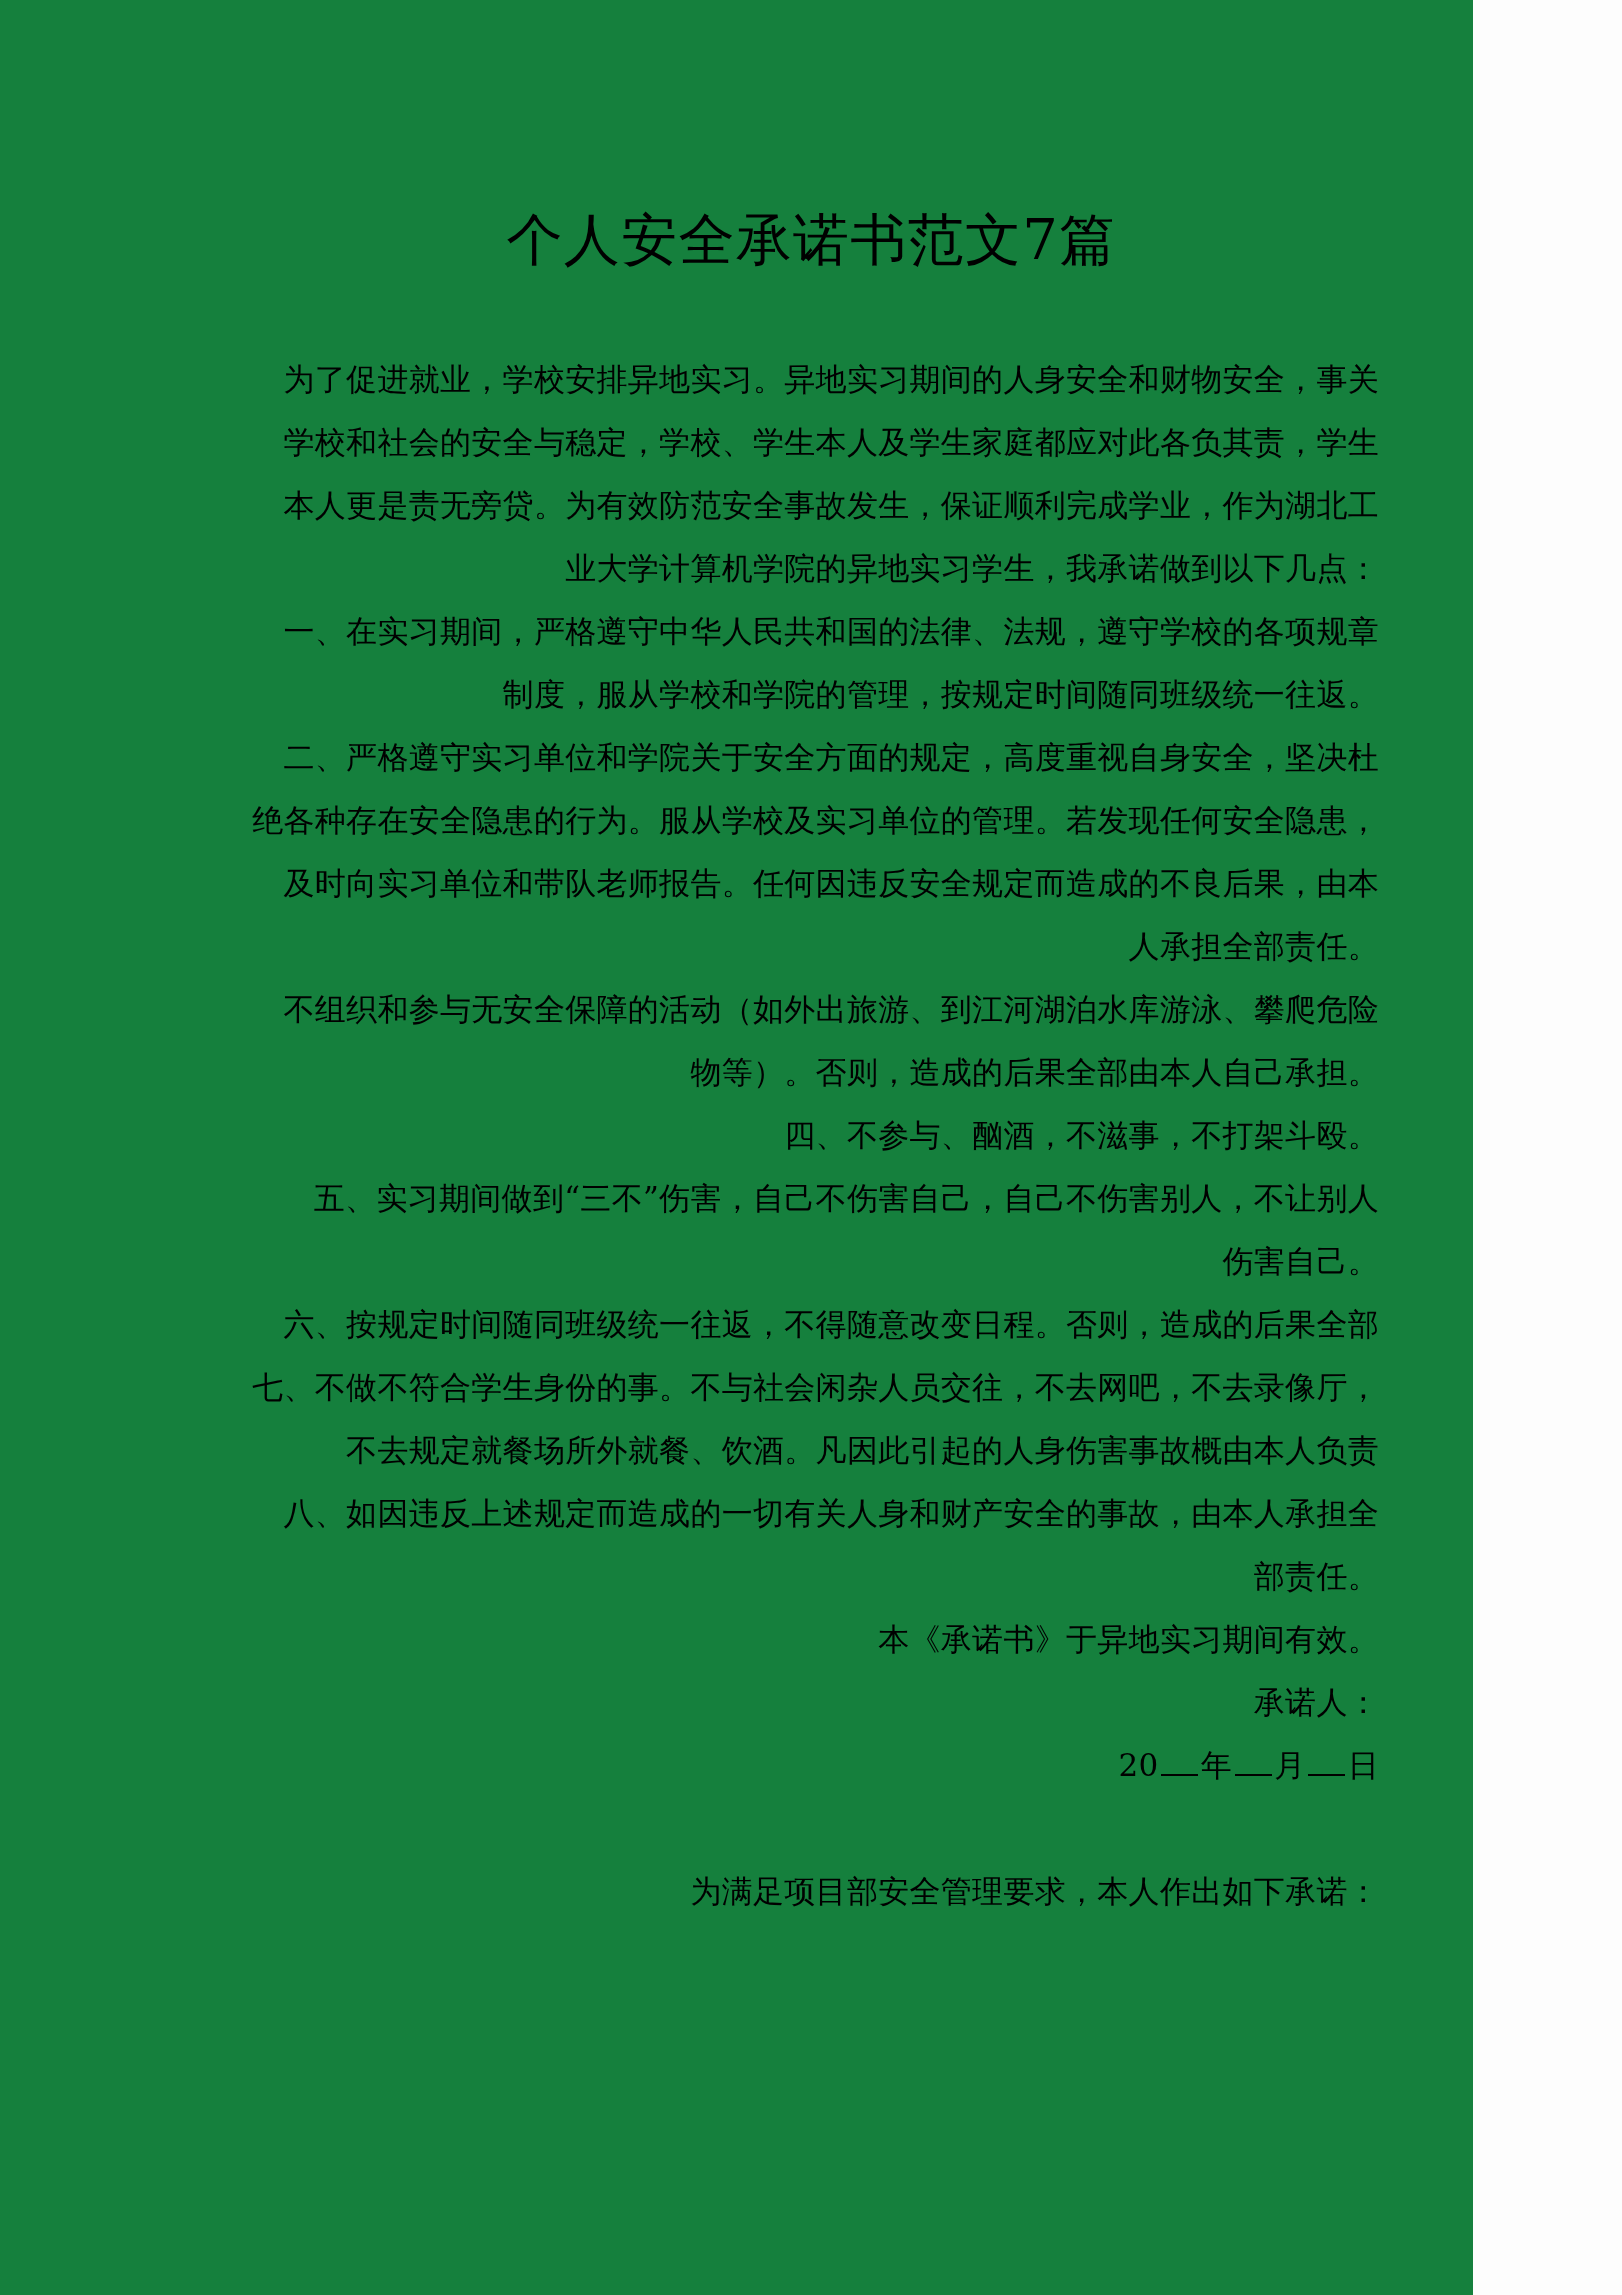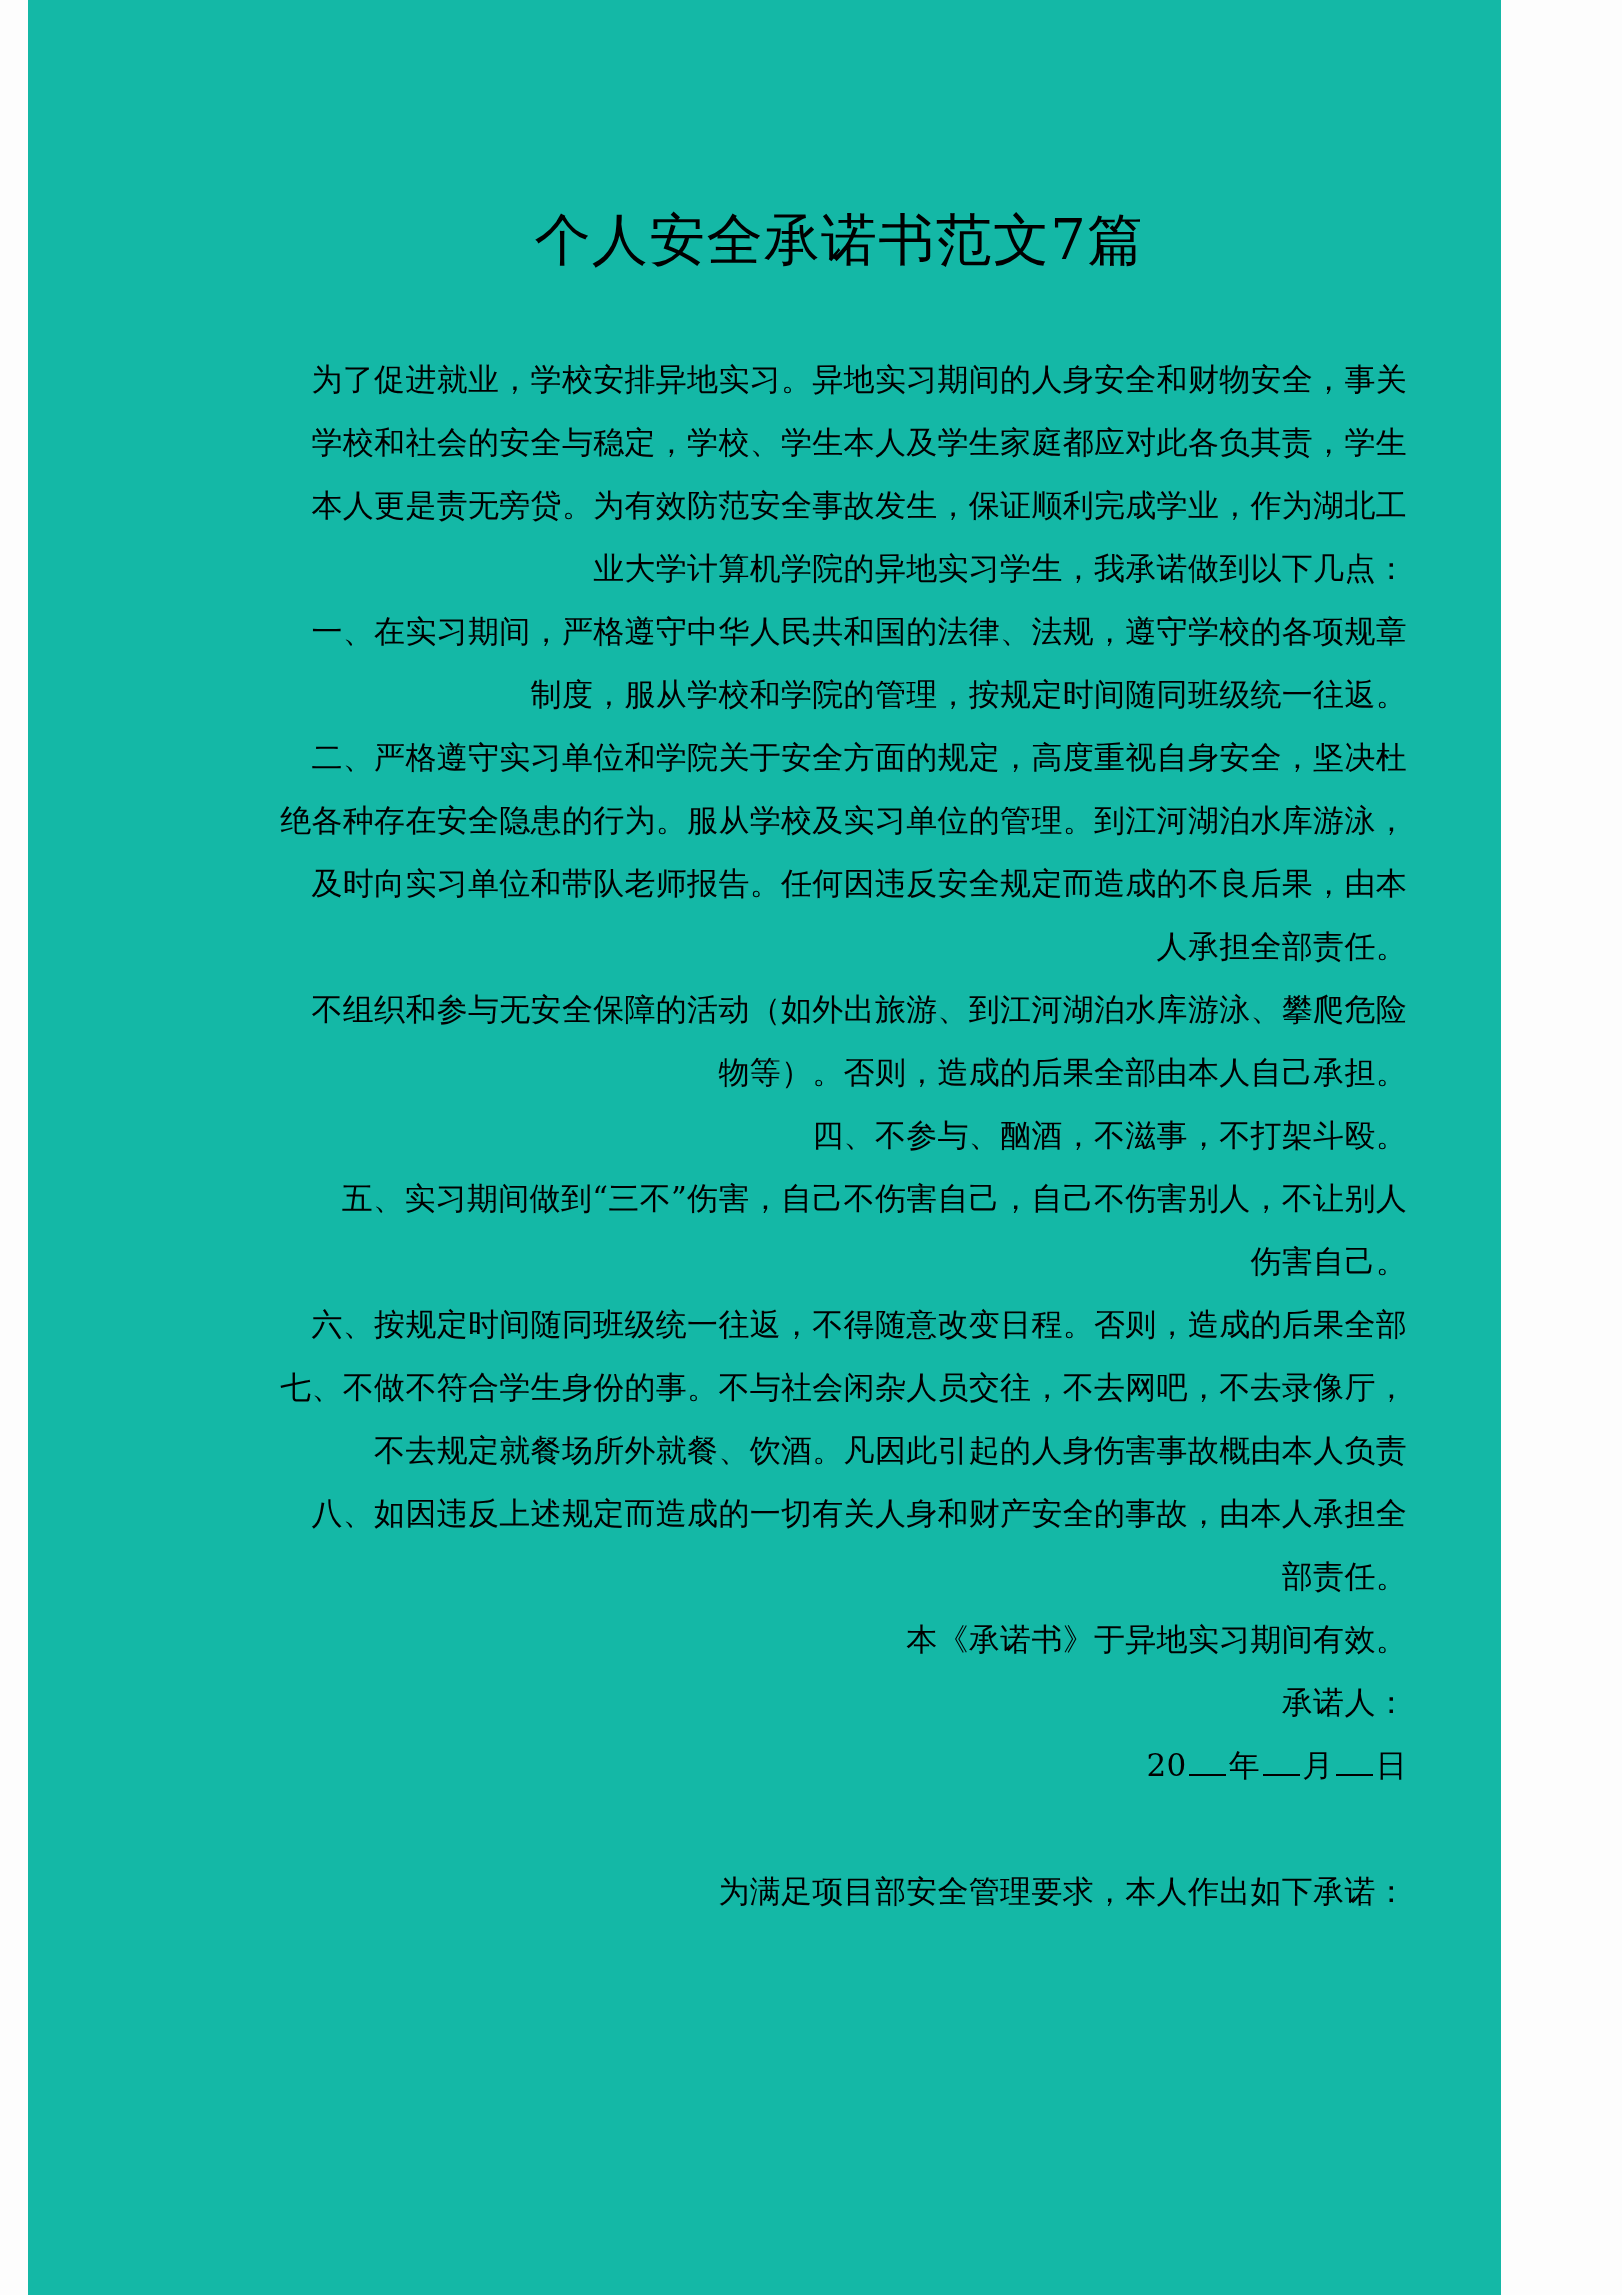--- a/index.html
+++ b/index.html
@@ -13,22 +13,21 @@
       position: relative;
       overflow: hidden;
       font-family: "DejaVu Serif", "Liberation Serif", serif;
       color: #000;
     }
     .page {
       position: absolute;
       left: 0; top: 0;
       width: 1473px;
       height: 2295px;
-      background: #14b8a6;
-      margin-left: 28px;
+      background: #15803d;
     }
     .title {
       position: absolute;
       left: 0;
       width: 1623px;
       top: 200px;
       text-align: center;
       font-size: 56px;
       line-height: 79px;
       letter-spacing: 1.3px;
@@ -77,21 +76,21 @@
       <span class="line">业大学计算机学院的异地实习学生，我承诺做到以下几点：</span>
     </div>
 
     <div>
       <span class="line">一、在实习期间，严格遵守中华人民共和国的法律、法规，遵守学校的各项规章</span>
       <span class="line">制度，服从学校和学院的管理，按规定时间随同班级统一往返。</span>
     </div>
 
     <div>
       <span class="line">二、严格遵守实习单位和学院关于安全方面的规定，高度重视自身安全，坚决杜</span>
-      <span class="line">绝各种存在安全隐患的行为。服从学校及实习单位的管理。到江河湖泊水库游泳，</span>
+      <span class="line">绝各种存在安全隐患的行为。服从学校及实习单位的管理。若发现任何安全隐患，</span>
       <span class="line">及时向实习单位和带队老师报告。任何因违反安全规定而造成的不良后果，由本</span>
       <span class="line">人承担全部责任。</span>
     </div>
 
     <div>
       <span class="line">不组织和参与无安全保障的活动（如外出旅游、到江河湖泊水库游泳、攀爬危险</span>
       <span class="line">物等）。否则，造成的后果全部由本人自己承担。</span>
     </div>
 
     <div>

